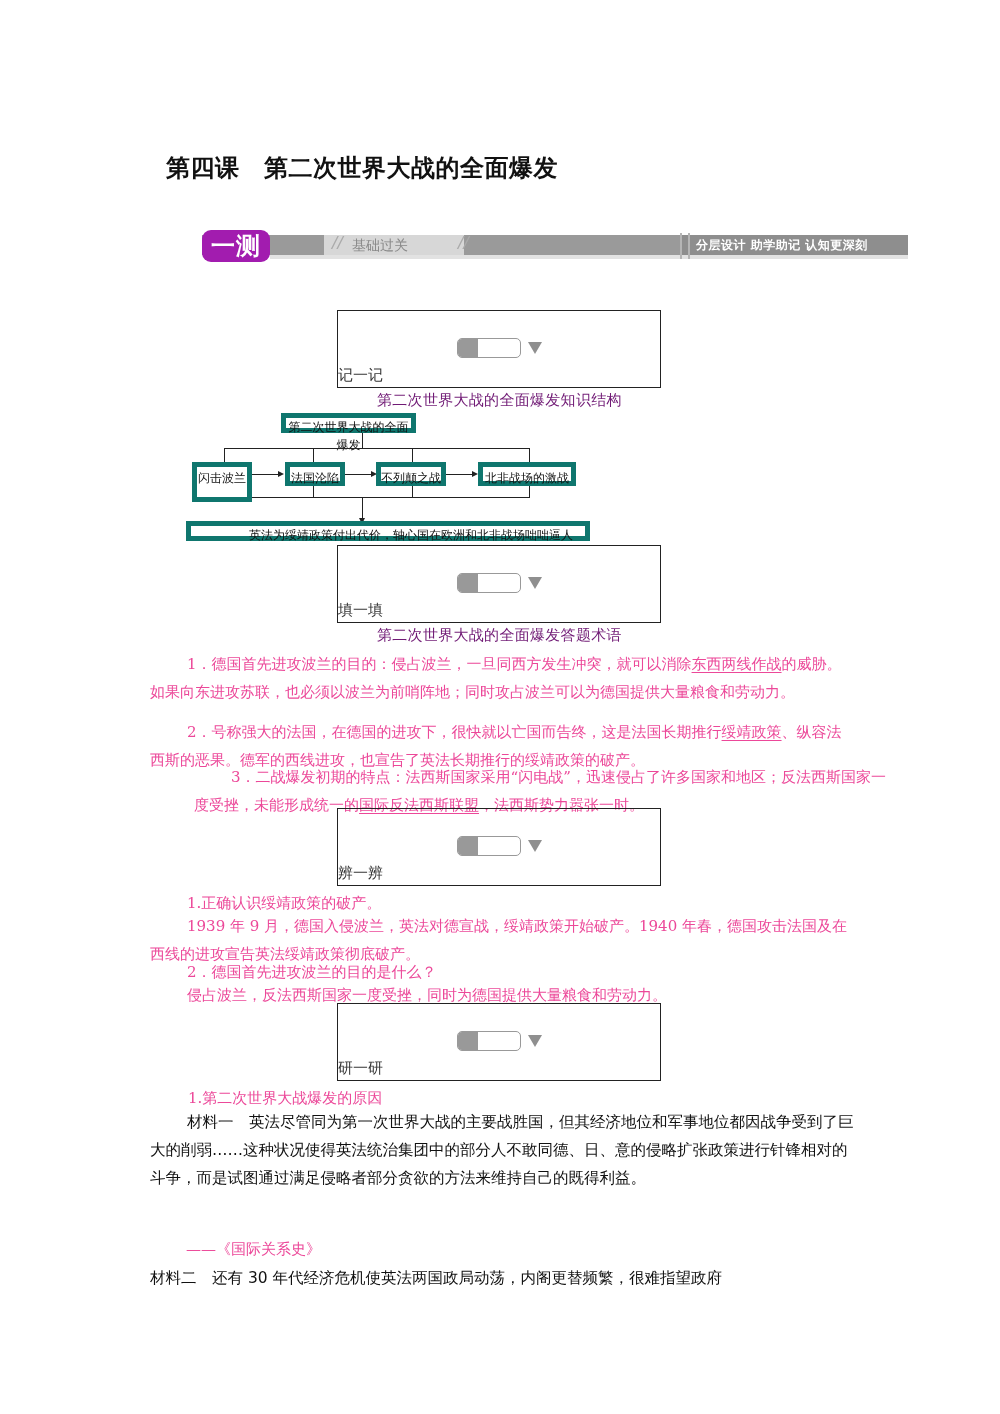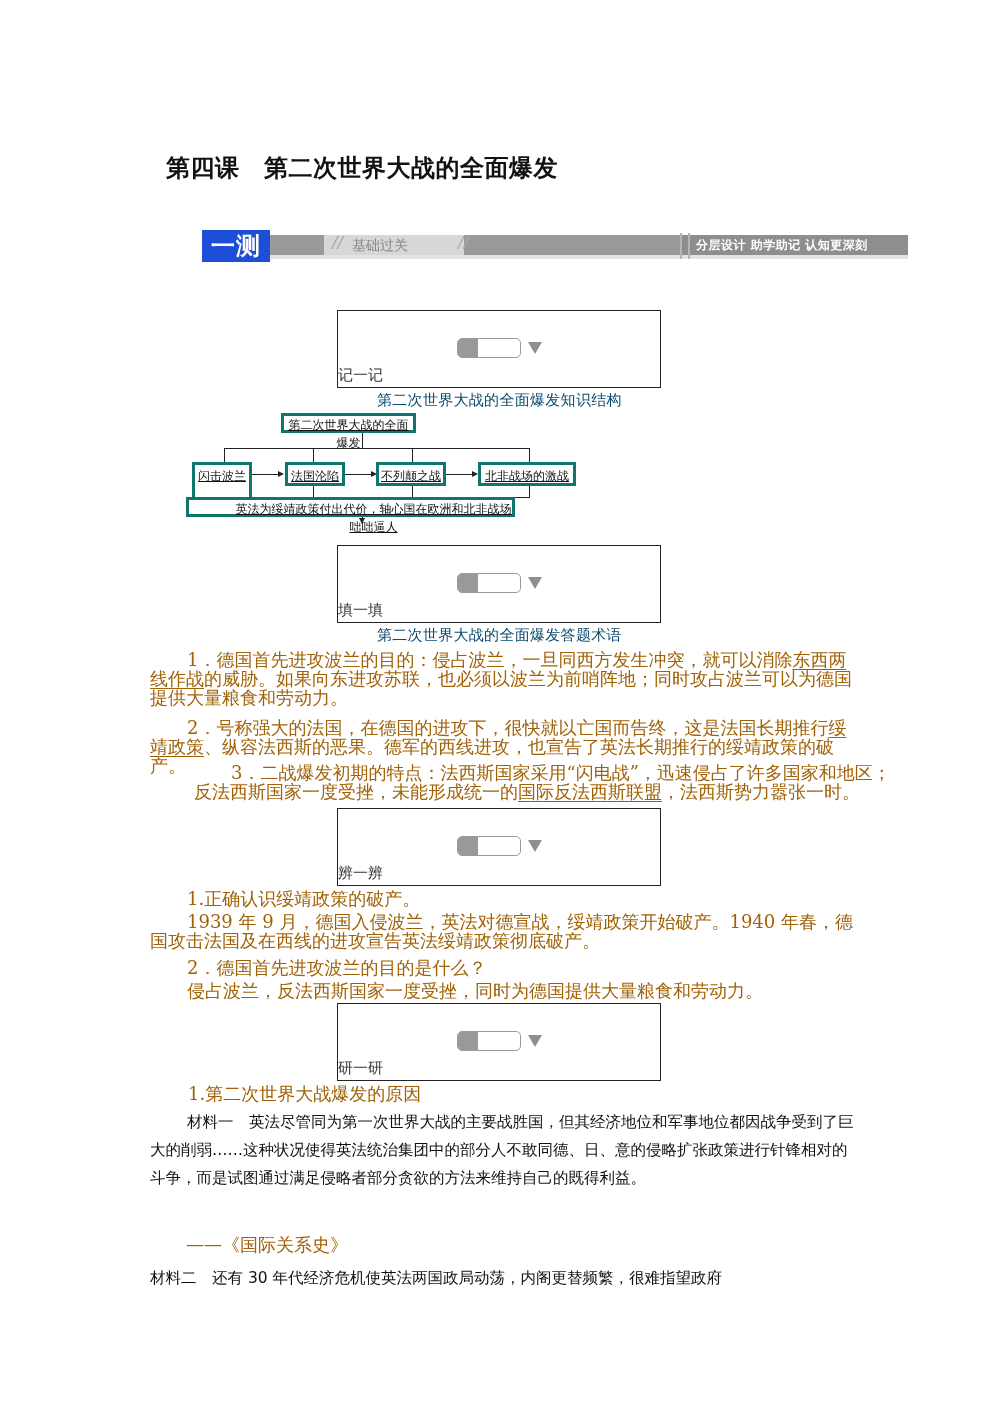--- a/index.html
+++ b/index.html
@@ -4,54 +4,54 @@
 <style>
   html, body { margin: 0; padding: 0; background: #ffffff; }
   body { width: 1000px; height: 1414px; position: relative; overflow: hidden;
          font-family: "DejaVu Serif", "Liberation Serif", serif; color: #111; }
   .abs { position: absolute; margin-left: 16px; }
   .title { left: 150px; top: 152px; font-family: "DejaVu Sans", "Liberation Sans", sans-serif;
            font-weight: bold; font-size: 24px; letter-spacing: 0.5px; color: #111; white-space: pre; }
   
   .banner { left: 186px; top: 230px; width: 706px; height: 32px; }
   .banner .bar { position: absolute; left: 0; top: 5px; width: 706px; height: 20px; background: #9a9a9a; }
-  .banner .badge { position: absolute; left: 0; top: 0; width: 68px; height: 32px; background: #1d4ed8;
+  .banner .badge { position: absolute; left: 0; top: 0; width: 68px; height: 32px; background: #a21caf;
                    color: #fff; font-family: "DejaVu Sans", sans-serif; font-weight: bold; font-size: 24px;
-                   line-height: 32px; text-align: center; letter-spacing: 1px; }
+                   line-height: 32px; text-align: center; letter-spacing: 1px; border-radius: 9px; }
   .banner .sub { position: absolute; left: 122px; top: 5px; height: 20px; width: 140px; background: #d7d7d7;
                  color: #888; font-family: "DejaVu Sans", sans-serif; font-size: 14px; line-height: 20px;
                  padding-left: 28px; box-sizing: border-box; }
   .banner .slash { position: absolute; top: 3px; font-size: 16px; color: #aaa; font-family: "DejaVu Sans", sans-serif; font-style: italic; }
   .banner .right { position: absolute; left: 478px; top: 5px; height: 20px; width: 228px; background: #8e8e8e;
                    color: #fff; font-family: "DejaVu Sans", sans-serif; font-weight: bold; font-size: 12px;
                    line-height: 20px; padding-left: 16px; box-sizing: border-box; letter-spacing: 0.5px; }
   .banner .vlines { position: absolute; left: 478px; top: 3px; width: 10px; height: 26px;
                     border-left: 2px solid #b5b5b5; border-right: 2px solid #b5b5b5; box-sizing: border-box; }
   .banner .bottom { position: absolute; left: 68px; top: 25px; width: 638px; height: 4px; background: #e2e2e2; }
   
   .secbox { position: absolute; left: 337px; width: 324px; height: 78px; border: 1.5px solid #222; box-sizing: border-box; }
   .secbox .pill { position: absolute; left: 119px; top: 27px; width: 64px; height: 20px; border: 1px solid #999;
                   border-radius: 5px; box-sizing: border-box; overflow: hidden; background: #fff; }
   .secbox .pill .fill { position: absolute; left: 0; top: 0; width: 20px; height: 100%; background: #999; }
   .secbox .tri { position: absolute; left: 190px; top: 31px; width: 0; height: 0; border-left: 7px solid transparent;
                  border-right: 7px solid transparent; border-top: 12px solid #8f8f8f; }
   .secbox .lbl { position: absolute; left: 0; width: 100%; top: 55px; text-align: left;
                  font-family: "DejaVu Sans", sans-serif; font-size: 15px; color: #333; }
   .subtitle { position: absolute; left: 377px; font-family: "DejaVu Sans", sans-serif; font-size: 15px;
-              color: #0c4a6e; letter-spacing: 0.3px; }
+              color: #701a75; letter-spacing: 0.3px; }
   
-  .fbox { position: absolute; border: 3px solid #0f766e; background: #fff; font-size: 12px; line-height: 18px;
-          text-align: center; box-sizing: border-box; font-family: "DejaVu Serif", serif; text-decoration: underline; }
+  .fbox { position: absolute; border: 5px solid #0f766e; background: #fff; font-size: 12px; line-height: 18px;
+          text-align: center; box-sizing: border-box; font-family: "DejaVu Serif", serif; }
   .ln { position: absolute; background: #222; }
   .arrowhead { position: absolute; width: 0; height: 0; border-top: 3px solid transparent; border-bottom: 3px solid transparent;
                border-left: 6px solid #222; }
   .arrowdown { position: absolute; width: 0; height: 0; border-left: 3px solid transparent; border-right: 3px solid transparent;
                border-top: 6px solid #222; }
   
-  .p { position: absolute; left: 150px; width: 705px; font-size: 18px; line-height: 19px; color: #a16207; }
+  .p { position: absolute; left: 150px; width: 705px; font-size: 15px; line-height: 28px; color: #ec4899; }
   .ind { text-indent: 37px; }
   u { text-decoration: underline; text-underline-offset: 3px; }
   .mat { position: absolute; left: 150px; width: 710px; font-family: "DejaVu Sans", sans-serif; font-size: 15.5px;
          line-height: 28px; color: #111; }
 </style>
 </head>
 <body>
 
 <div class="abs title">第四课　第二次世界大战的全面爆发</div>
 
@@ -95,21 +95,21 @@
   <div class="fbox" style="left:285px; top:462px; width:60px; height:24px; line-height:22px;">法国沦陷</div>
   <div class="ln" style="left:345px; top:474px; width:26px; height:1px;"></div>
   <div class="arrowhead" style="left:371px; top:471px;"></div>
   <div class="fbox" style="left:376px; top:462px; width:70px; height:24px; line-height:22px;">不列颠之战</div>
   <div class="ln" style="left:446px; top:474px; width:26px; height:1px;"></div>
   <div class="arrowhead" style="left:472px; top:471px;"></div>
   <div class="fbox" style="left:478px; top:462px; width:98px; height:24px; line-height:22px;">北非战场的激战</div>
 
   <div class="ln" style="left:362px; top:498px; width:1px; height:20px;"></div>
   <div class="arrowdown" style="left:359px; top:518px;"></div>
-  <div class="fbox" style="left:186px; top:497px; width:329px; height:20px;padding-left:46px;">英法为绥靖政策付出代价，轴心国在欧洲和北非战场咄咄逼人</div>
+  <div class="fbox" style="left:186px; top:521px; width:404px; height:20px;padding-left:46px;">英法为绥靖政策付出代价，轴心国在欧洲和北非战场咄咄逼人</div>
 </div>
 
 <div class="secbox" style="top:545px;">
   <div class="pill">
       <div class="fill"></div>
     </div>
   <div class="tri"></div>
   <div class="lbl">填一填</div>
 </div>
 <div class="subtitle" style="top:626px;">第二次世界大战的全面爆发答题术语</div>

